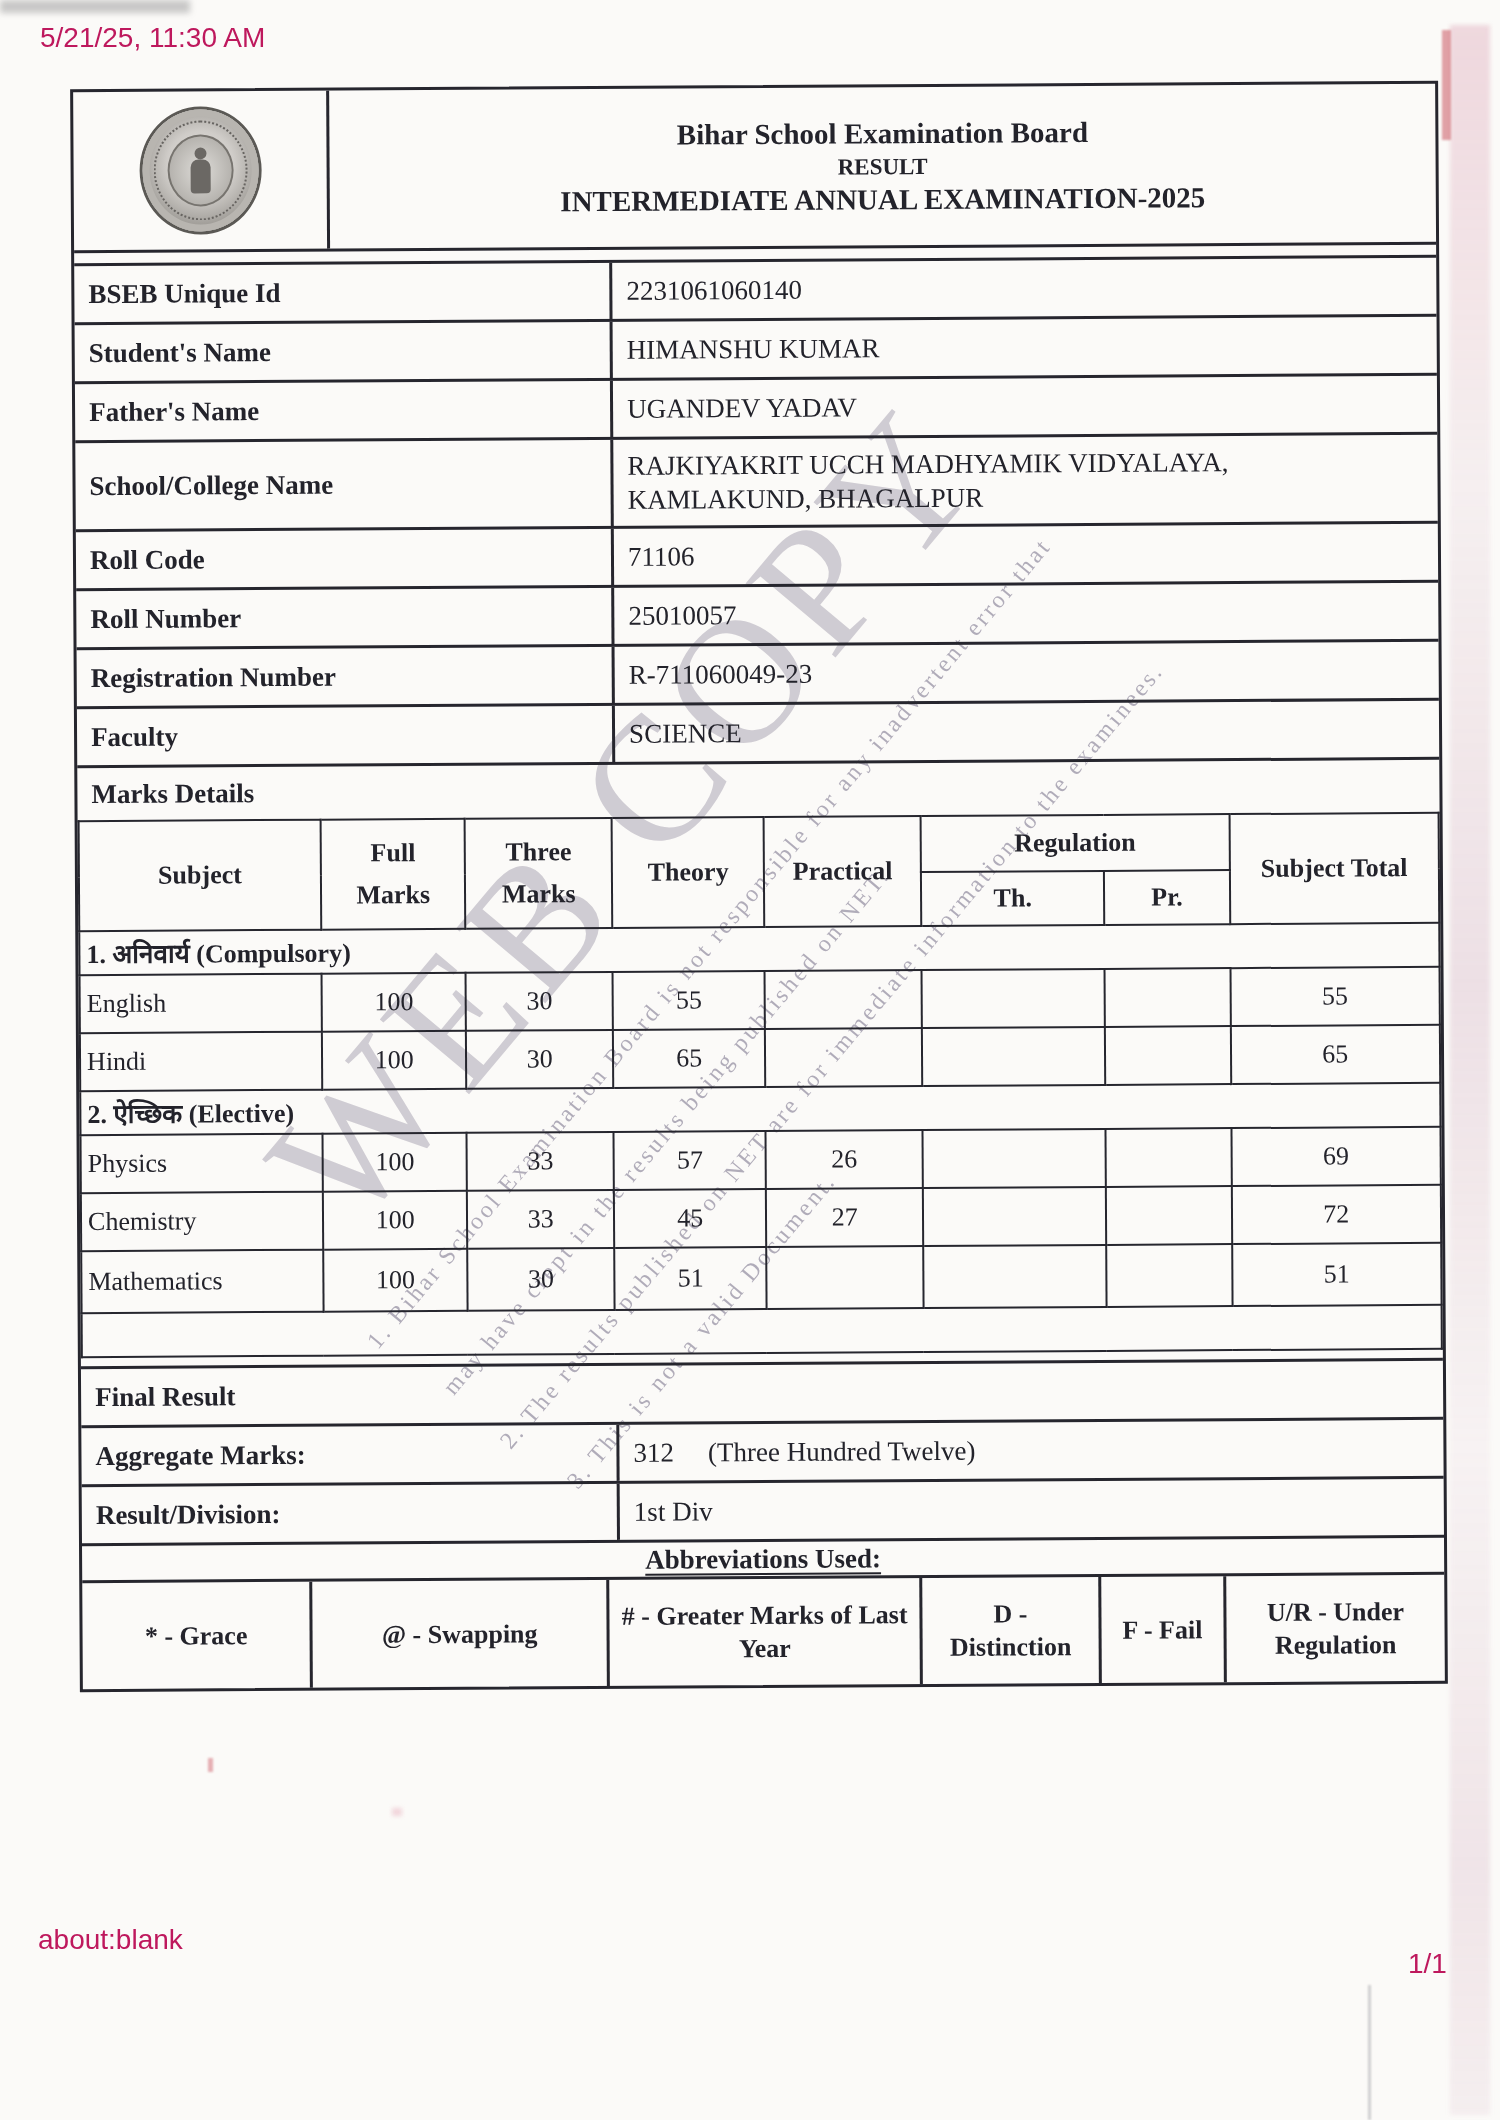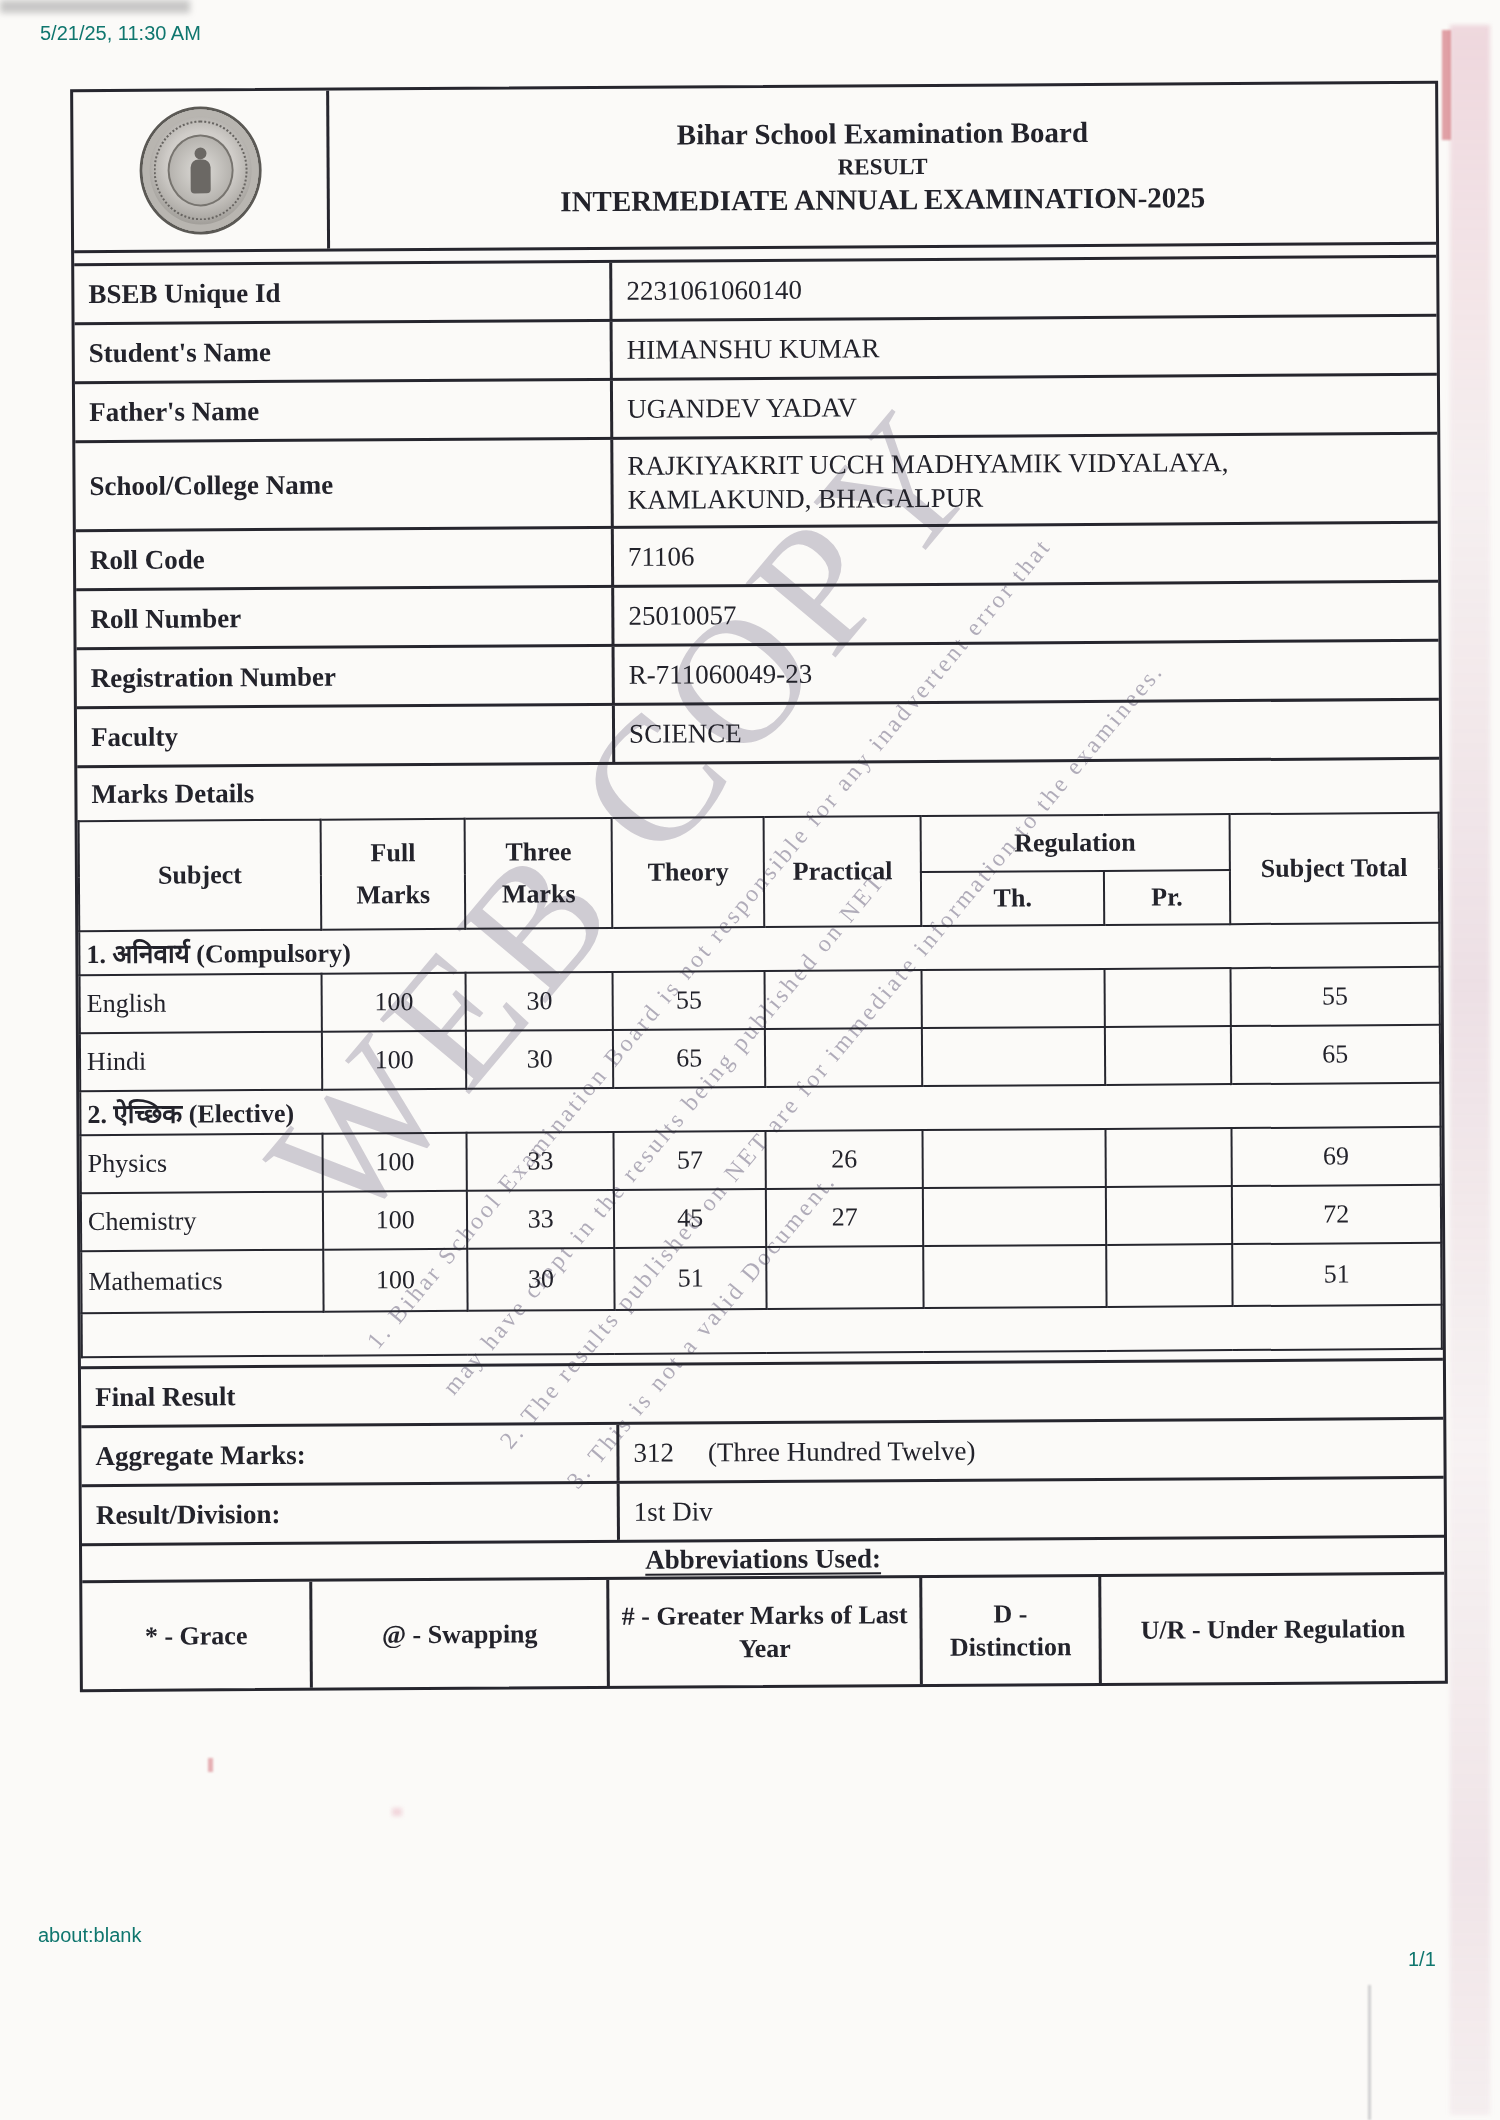--- a/index.html
+++ b/index.html
@@ -36,21 +36,21 @@
     color:rgba(122,115,140,.58);
   }
   .wm-note-1{left:372px;top:1332px;}
   .wm-note-2{left:448px;top:1378px;}
   .wm-note-3{left:505px;top:1432px;}
   .wm-note-4{left:572px;top:1472px;}
 
   
   .print-meta{
     position:absolute;font-family:"Liberation Sans","DejaVu Sans",sans-serif;
-    font-size:20px;color:#0f766e;z-index:3;text-align:center;
+    font-size:28px;color:#be185d;z-index:3;text-align:center;
   }
   .print-date{left:40px;top:22px;}
   .print-url{left:38px;top:1924px;}
   .print-page{left:1408px;top:1948px;}
 
   
   .doc{
     position:absolute;left:75px;top:85px;width:1362px;z-index:2;
     border:3px solid #26262e;
     transform:rotate(-.35deg);
@@ -299,16 +299,17 @@
 
   <div class="abbr-title-strip bd-t">
     <span>Abbreviations Used:</span>
   </div>
 
   <div class="abbr-row bd-t">
     <div class="abbr-cell ab-w1 bd-r">* - Grace</div>
     <div class="abbr-cell ab-w2 bd-r">@ - Swapping</div>
     <div class="abbr-cell ab-w3 bd-r"># - Greater Marks of Last Year</div>
     <div class="abbr-cell ab-w4 bd-r">D - Distinction</div>
+    <div class="abbr-cell ab-w5 bd-r">F - Fail</div>
     <div class="abbr-cell ab-w6">U/R - Under Regulation</div>
   </div>
 
 </div>
 
 </body></html>

